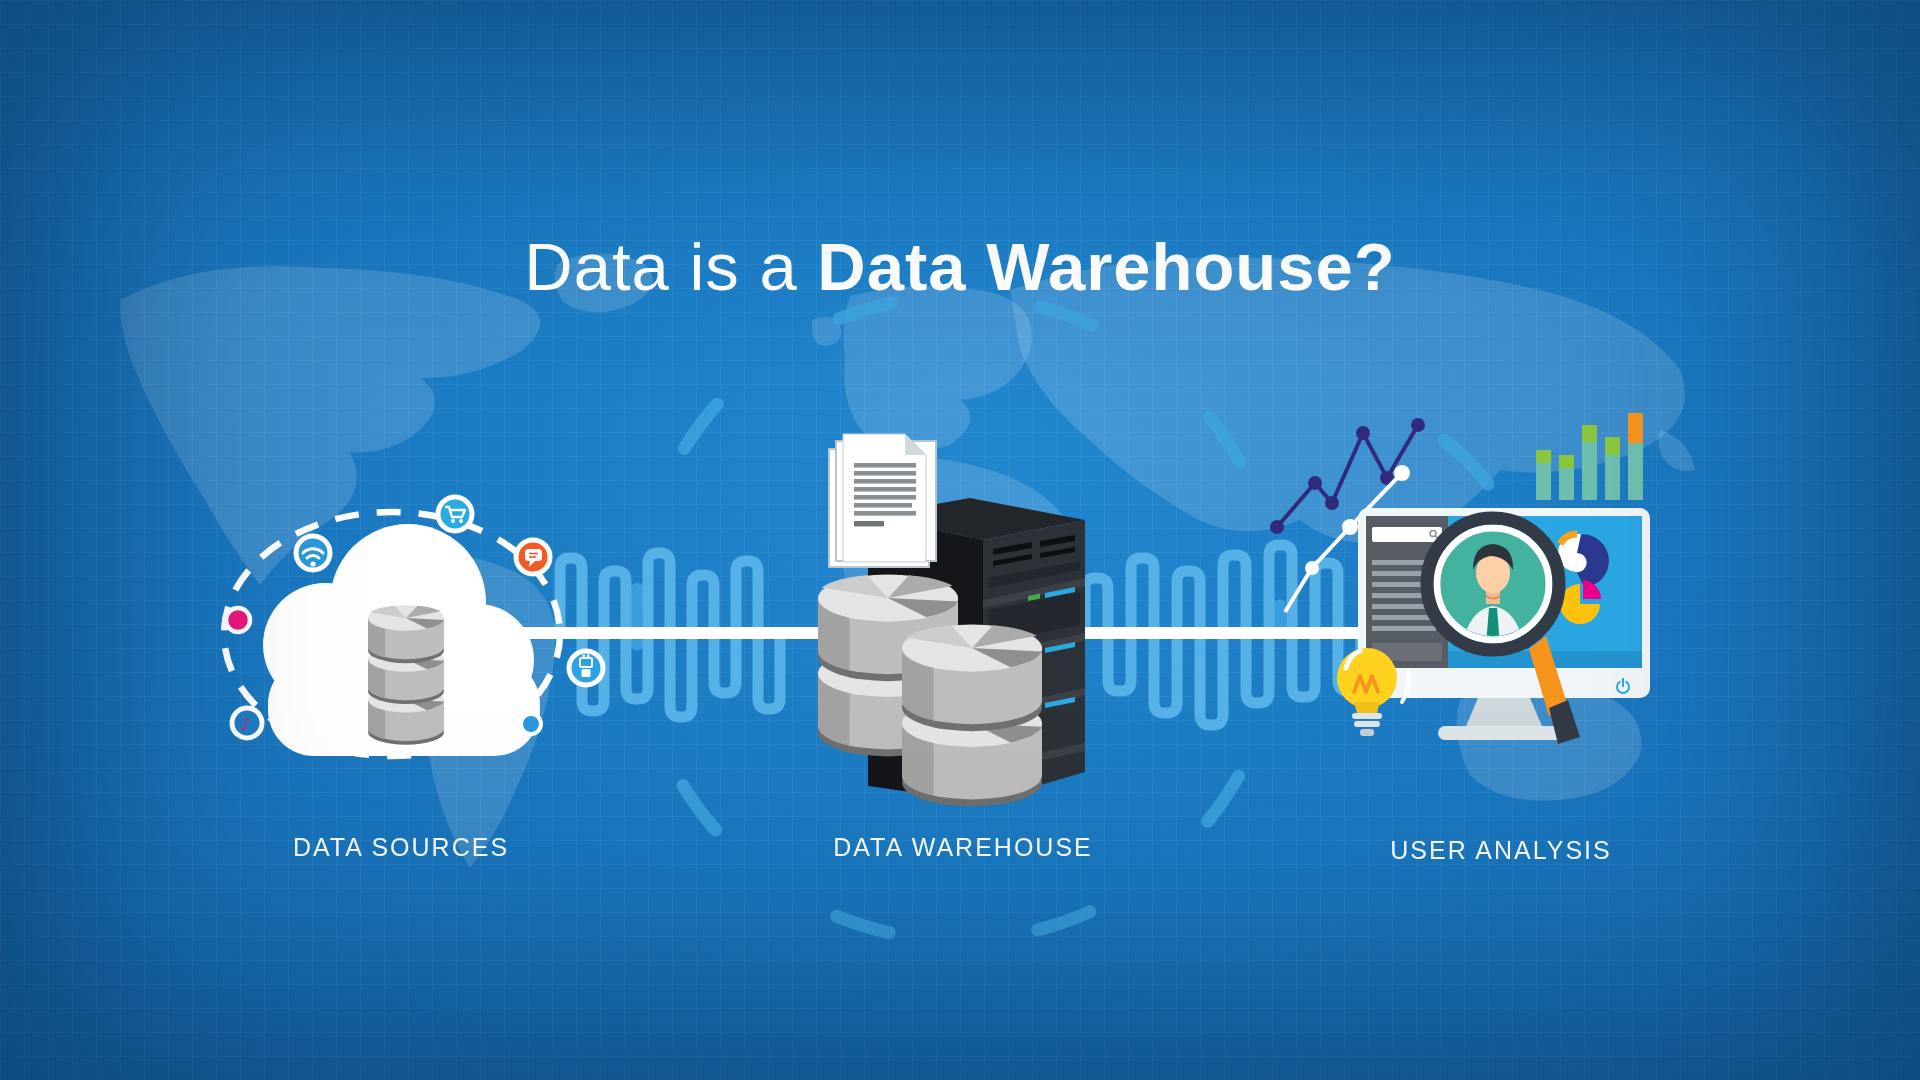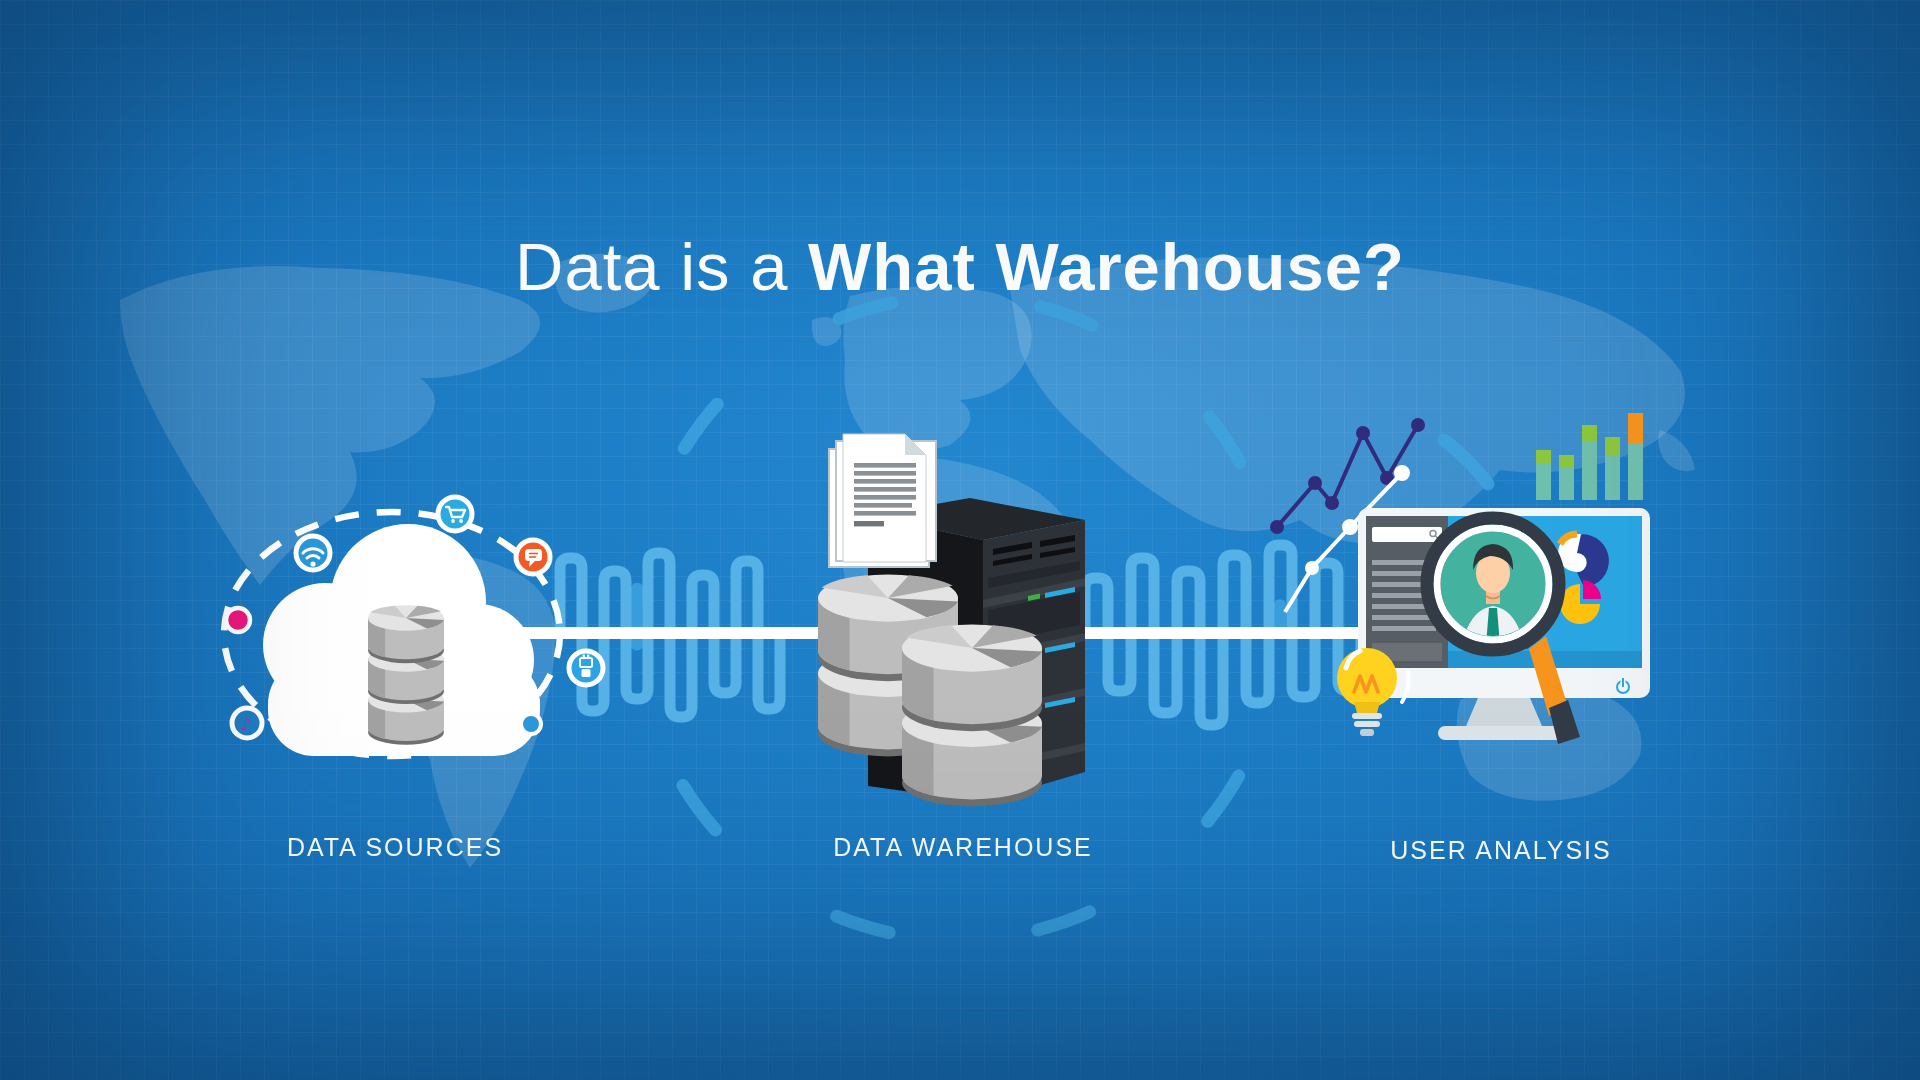--- a/index.html
+++ b/index.html
@@ -13,21 +13,21 @@
   svg.art{position:absolute;left:0;top:0;}
   .title{
     position:absolute;left:0;right:0;top:228px;text-align:center;
     color:#ffffff;font-size:67px;font-weight:400;letter-spacing:1px;margin:0;
   }
   .title .bold{font-weight:800;}
   .sec-label{
     position:absolute;width:360px;text-align:center;color:#ffffff;
     font-size:25px;font-weight:500;letter-spacing:2px;
   }
-  .lbl-sources{left:215px;top:833px;}
+  .lbl-sources{left:221px;top:833px;}
   .lbl-warehouse{left:783px;top:833px;}
   .lbl-analysis{left:1321px;top:836px;}
 </style>
 </head>
 <body>
 
 <div class="canvas">
 
 <svg class="art" width="1920" height="1080" viewBox="0 0 1920 1080">
   <defs>
@@ -290,20 +290,20 @@
       <path d="M1346,668 a24,24 0 0 1 14,-17" fill="none" stroke="#ffffff" stroke-width="5" stroke-linecap="round"></path>
       <path d="M1354,692 L1360,676 L1366,692 L1372,676 L1378,692" fill="none" stroke="#f7941e" stroke-width="3.6" stroke-linejoin="round" stroke-linecap="round"></path>
       <polygon points="1354,702 1380,702 1377,713 1357,713" fill="#f0c018"></polygon>
       <rect x="1352" y="713" width="30" height="6" rx="3" fill="#dfe6ea"></rect>
       <rect x="1354" y="721" width="26" height="6" rx="3" fill="#dfe6ea"></rect>
       <rect x="1360" y="729" width="14" height="7" rx="3" fill="#c3ced5"></rect>
     </g>
   </g>
 </svg>
 
-<h1 class="title"><span>Data is a </span><span class="bold">What Warehouse?</span></h1>
+<h1 class="title"><span>Data is a </span><span class="bold">Data Warehouse?</span></h1>
 
 <div class="sec-label lbl-sources">DATA SOURCES</div>
 <div class="sec-label lbl-analysis">USER ANALYSIS</div>
 <div class="sec-label lbl-warehouse">DATA WAREHOUSE</div>
 
 <div class="vignette"></div>
 </div>
 
 </body></html>

